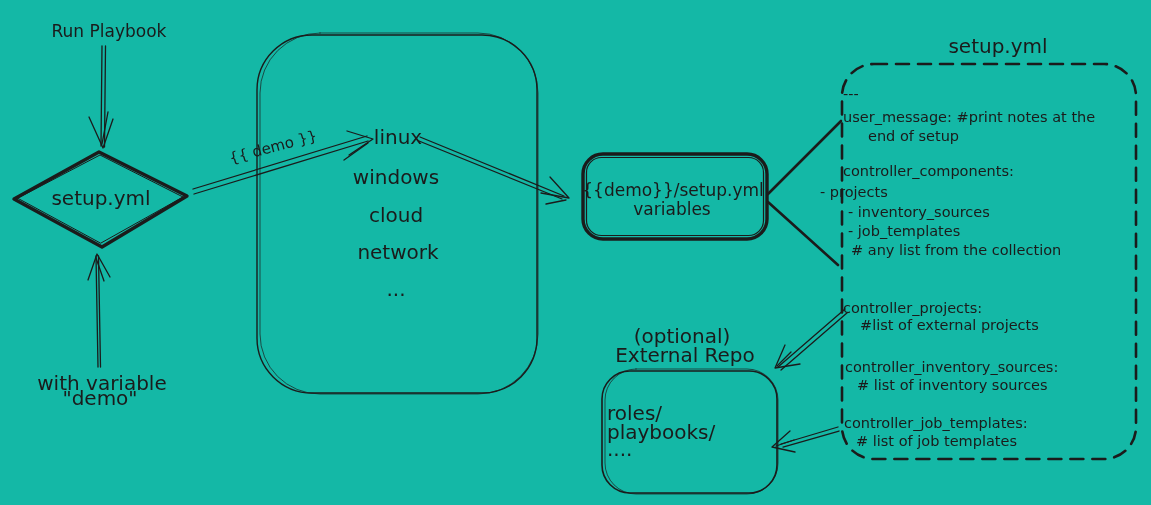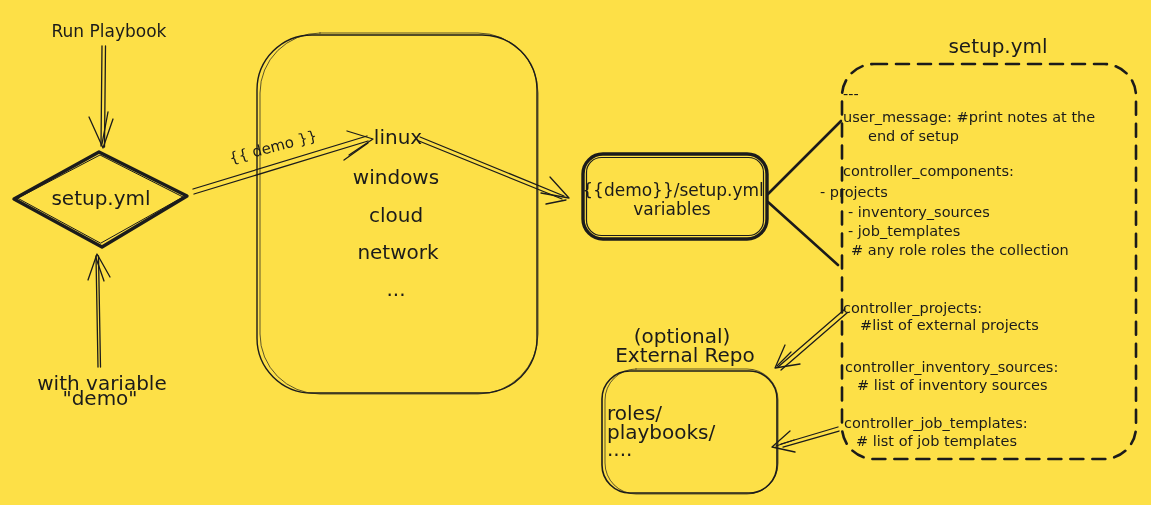--- a/index.html
+++ b/index.html
@@ -1,17 +1,17 @@
 <!DOCTYPE html>
 <html><head>
 <meta charset="utf-8">
 <style>
   html,body{margin:0;padding:0;background:#ffffff;}
   .canvas{
-    position:relative;width:1151px;height:505px;background:#fde047;
+    position:relative;width:1151px;height:505px;background:#14b8a6;
     color:#1b1b1b;font-family:"DejaVu Sans",sans-serif;overflow:hidden;
   }
   .canvas svg{position:absolute;left:0;top:0;}
   .t{position:absolute;white-space:pre;font-size:20px;line-height:18px;color:#1b1b1b;}
   .c{transform:translateX(-50%);text-align:center;}
   .rot{transform:translateX(-50%) rotate(-15deg);font-size:15px;}
   .yaml{font-size:14.5px;line-height:17px;}
   .big{font-size:17px;}
 </style>
 </head>
@@ -115,21 +115,21 @@
   <div class="t" style="left:607px;top:440px">....</div>
 
   <div class="t c" style="left:998px;top:37px">setup.yml</div>
   <div class="t yaml" style="left:843px;top:86px">---</div>
   <div class="t yaml" style="left:843px;top:109px">user_message: #print notes at the</div>
   <div class="t yaml" style="left:868px;top:128px">end of setup</div>
   <div class="t yaml" style="left:843px;top:163px">controller_components:</div>
   <div class="t yaml" style="left:820px;top:184px">- projects</div>
   <div class="t yaml" style="left:848px;top:204px">- inventory_sources</div>
   <div class="t yaml" style="left:848px;top:223px">- job_templates</div>
-  <div class="t yaml" style="left:851px;top:242px"># any role roles the collection</div>
+  <div class="t yaml" style="left:851px;top:242px"># any list from the collection</div>
   <div class="t yaml" style="left:843px;top:300px">controller_projects:</div>
   <div class="t yaml" style="left:860px;top:317px">#list of external projects</div>
   <div class="t yaml" style="left:845px;top:359px">controller_inventory_sources:</div>
   <div class="t yaml" style="left:857px;top:377px"># list of inventory sources</div>
   <div class="t yaml" style="left:856px;top:433px"># list of job templates</div>
   <div class="t yaml" style="left:844px;top:415px">controller_job_templates:</div>
 
 </div>
 
 </body></html>

